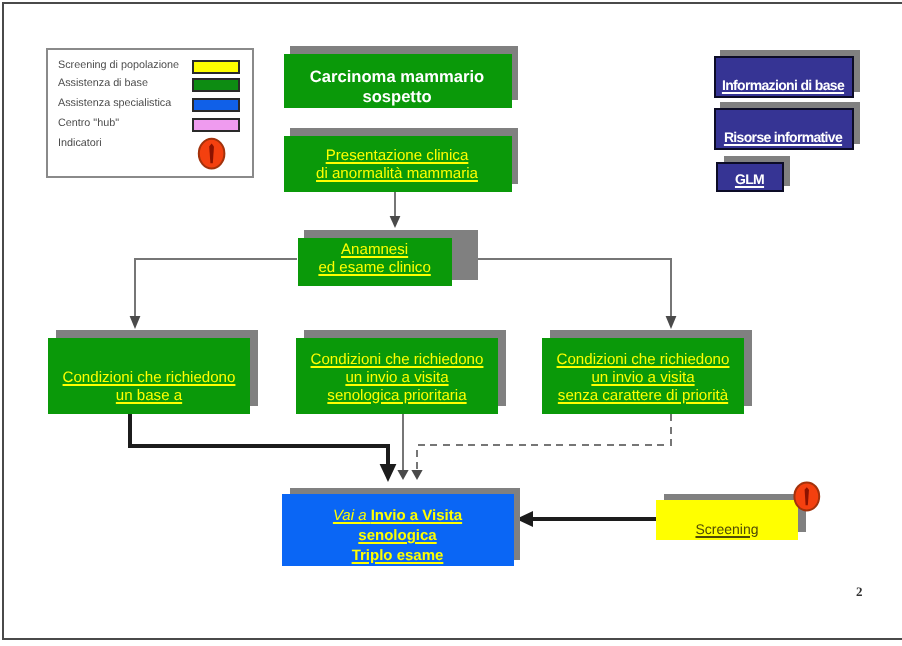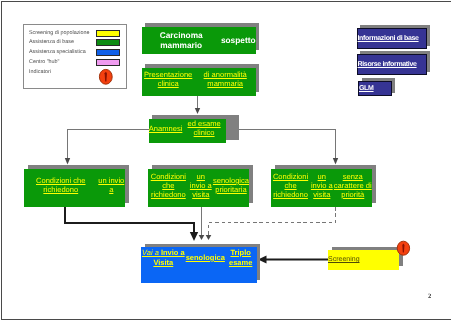--- a/index.html
+++ b/index.html
@@ -6,21 +6,21 @@
   body{width:451px;height:323px;overflow:hidden;
        font-family:"Liberation Sans",sans-serif;
        -webkit-font-smoothing:antialiased;
        text-rendering:geometricPrecision;}
   #slide{position:relative;width:451px;height:323px;background:#fff;}
   #frame{position:absolute;left:1px;top:1px;width:452px;height:319px;
          border:1.5px solid #4a4a4a;box-sizing:border-box;border-right:none;z-index:1;}
 
   .sh{position:absolute;background:#808080;z-index:2;}
   .node{position:absolute;box-sizing:border-box;display:flex;
-        flex-direction:row;align-items:center;justify-content:flex-start;
+        flex-direction:column;align-items:center;justify-content:flex-end;
         text-align:center;line-height:9px;padding-bottom:5px;z-index:3;}
 
   .green{background:#0a9909;}
   .blue{background:#0a66f5;}
   .navy{background:#363494;}
   .yellow{background:#ffff00;}
 
   .t-white{color:#ffffff;font-weight:bold;font-size:8.3px;line-height:10.5px;}
   .t-yellow{color:#ffff00;font-weight:normal;font-size:7.55px;line-height:9px;}
   .t-yellow u,.t-white u{text-underline-offset:0.5px;}
@@ -84,39 +84,39 @@
 
   <div class="sh" style="left:152.3px;top:115px;width:86.5px;height:24.5px"></div>
   <div class="node green t-yellow" style="left:148.8px;top:118.5px;width:77px;height:24.5px">
     <span><u>Anamnesi</u></span>
     <span><u>ed esame clinico </u></span>
   </div>
 
   <div class="sh" style="left:27.5px;top:165px;width:101px;height:38px"></div>
   <div class="node green t-yellow" style="left:24px;top:168.5px;width:101px;height:38px">
     <span><u>Condizioni che richiedono</u></span>
-    <span><u>un invio a</u></span>
+    <span><u>un base a</u></span>
   </div>
 
   <div class="sh" style="left:151.5px;top:165px;width:101px;height:38px"></div>
   <div class="node green t-yellow" style="left:148px;top:168.5px;width:101px;height:38px">
     <span><u>Condizioni che richiedono</u></span>
     <span><u>un invio a visita</u></span>
     <span><u> senologica prioritaria</u></span>
   </div>
 
   <div class="sh" style="left:274.5px;top:165px;width:101px;height:38px"></div>
   <div class="node green t-yellow" style="left:271px;top:168.5px;width:101px;height:38px">
     <span><u>Condizioni che richiedono</u></span>
     <span><u>un invio a visita</u></span>
     <span><u> senza carattere di priorità</u></span>
   </div>
 
   <div class="sh" style="left:144.5px;top:243.5px;width:115.5px;height:36px"></div>
-  <div class="node blue t-bluebox" style="left:141px;top:246.5px;width:115.5px;height:36px;padding-bottom:14px">
+  <div class="node blue t-bluebox" style="left:141px;top:246.5px;width:115.5px;height:36px;padding-bottom:0px">
     <span><u><i>Vai a </i><b>Invio a Visita</b></u></span>
     <span><u><b>senologica</b></u></span>
     <span><u><b>Triplo esame </b></u></span>
   </div>
 
   <div class="sh" style="left:331.5px;top:246.5px;width:71px;height:19.5px"></div>
   <div class="node yellow t-dark" style="left:328px;top:250px;width:71px;height:19.5px;padding-bottom:0px">
     <span>Screening</span>
   </div>
 

